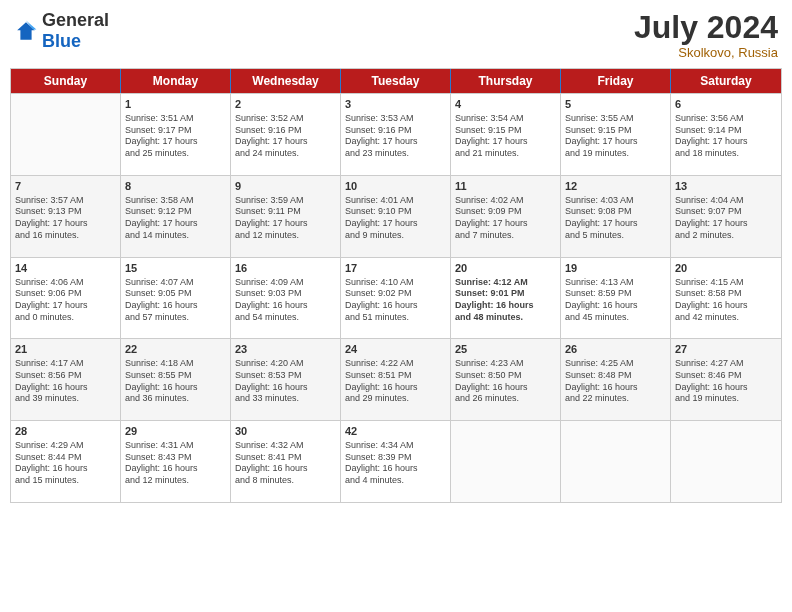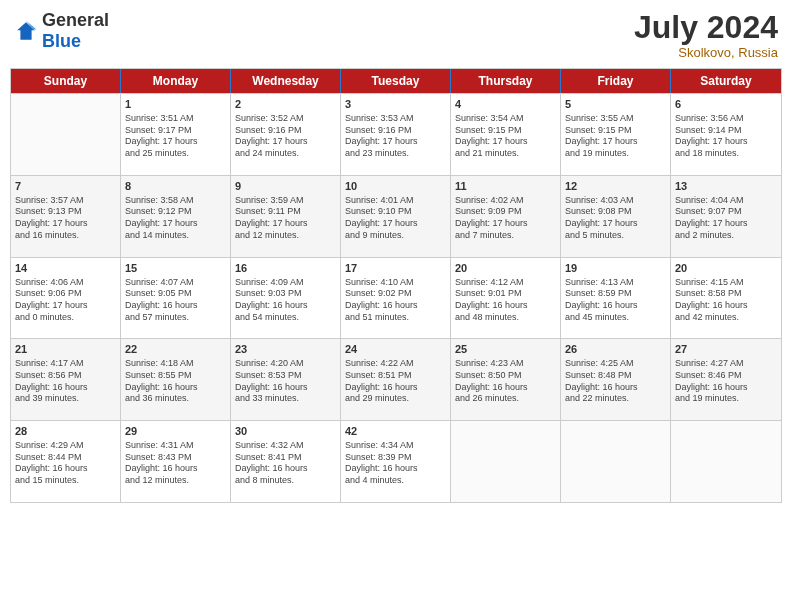--- a/index.html
+++ b/index.html
@@ -255,21 +255,21 @@
           </div>
           <div class="cal-cell">
             <span class="cell-day">17</span>
             <div class="cell-info" style="white-space: pre-line;">Sunrise: 4:10 AM
 Sunset: 9:02 PM
 Daylight: 16 hours
 and 51 minutes.</div>
           </div>
           <div class="cal-cell">
             <span class="cell-day">20</span>
-            <div class="cell-info" style="white-space: pre-line;">Sunrise: 4:12 AM
+            <div class="cell-info" style="white-space: pre-line; font-weight: bold;">Sunrise: 4:12 AM
 Sunset: 9:01 PM
 Daylight: 16 hours
 and 48 minutes.</div>
           </div>
           <div class="cal-cell">
             <span class="cell-day">19</span>
             <div class="cell-info" style="white-space: pre-line;">Sunrise: 4:13 AM
 Sunset: 8:59 PM
 Daylight: 16 hours
 and 45 minutes.</div>

